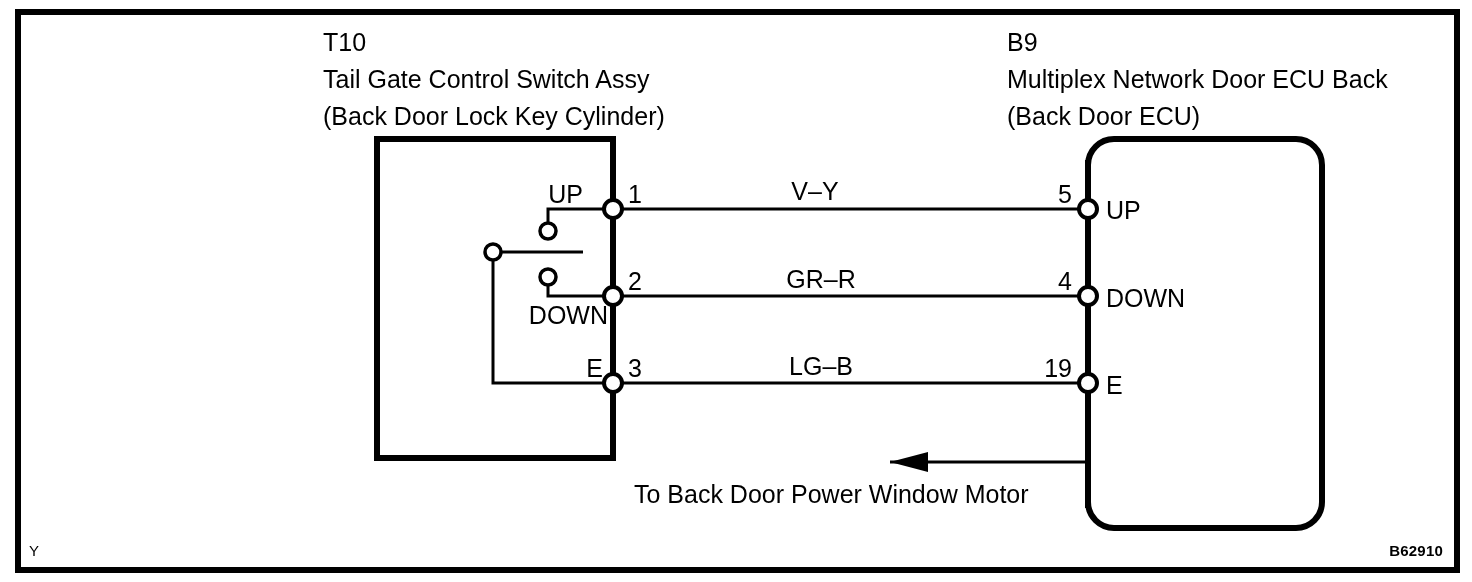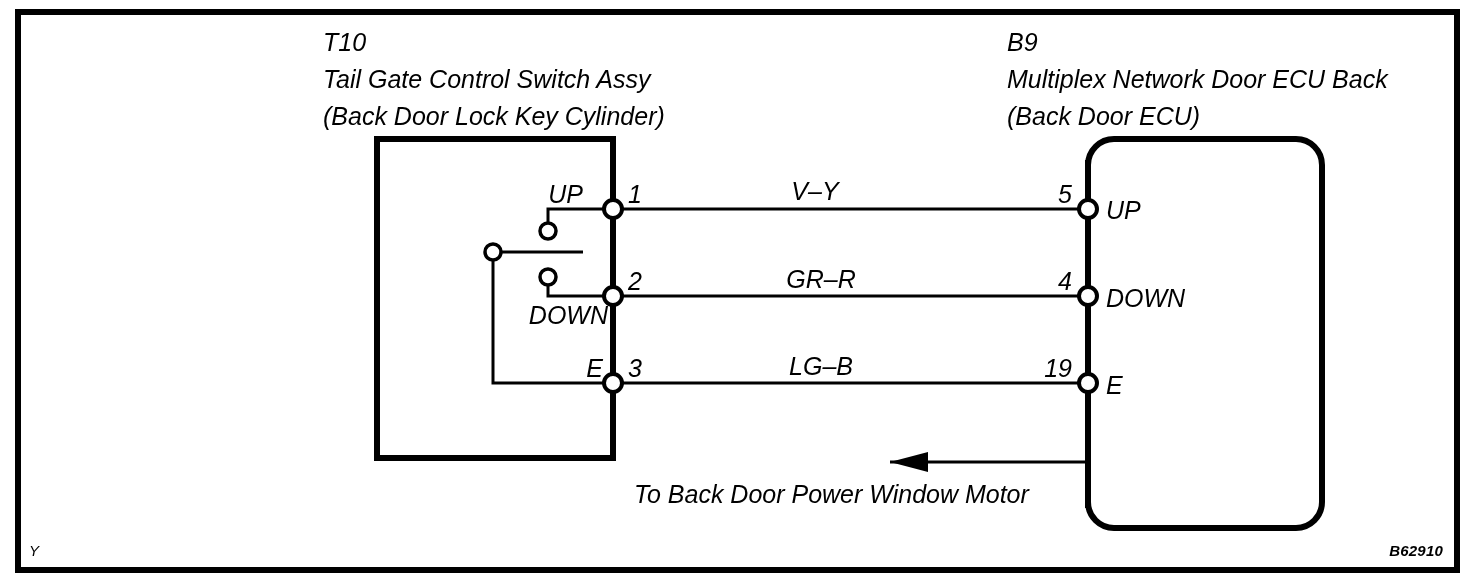--- a/index.html
+++ b/index.html
@@ -11,21 +11,20 @@
   body {
     font-family: "Liberation Sans", sans-serif;
     -webkit-font-smoothing: antialiased;
   }
   #page {
     position: relative;
     width: 1472px;
     height: 582px;
     background: #ffffff;
     overflow: hidden;
-    font-style: italic;
   }
   #page svg {
     position: absolute;
     left: 0;
     top: 0;
     display: block;
   }
   .dtext {
     font-family: "Liberation Sans", sans-serif;
     fill: #000000;

